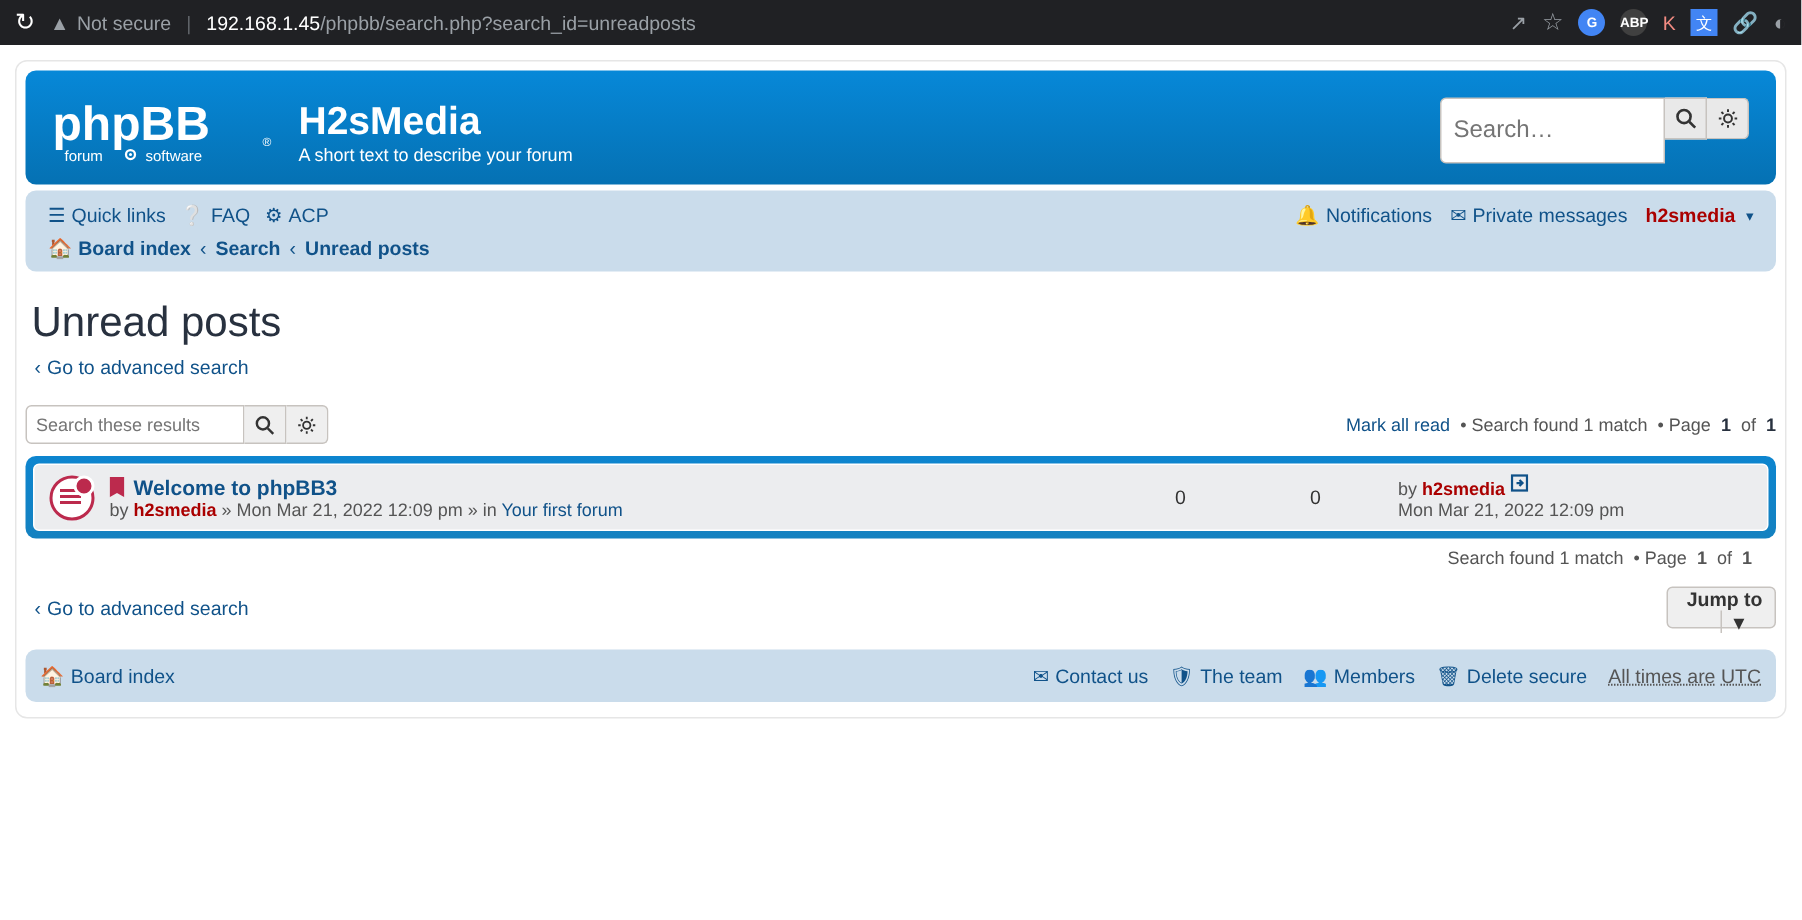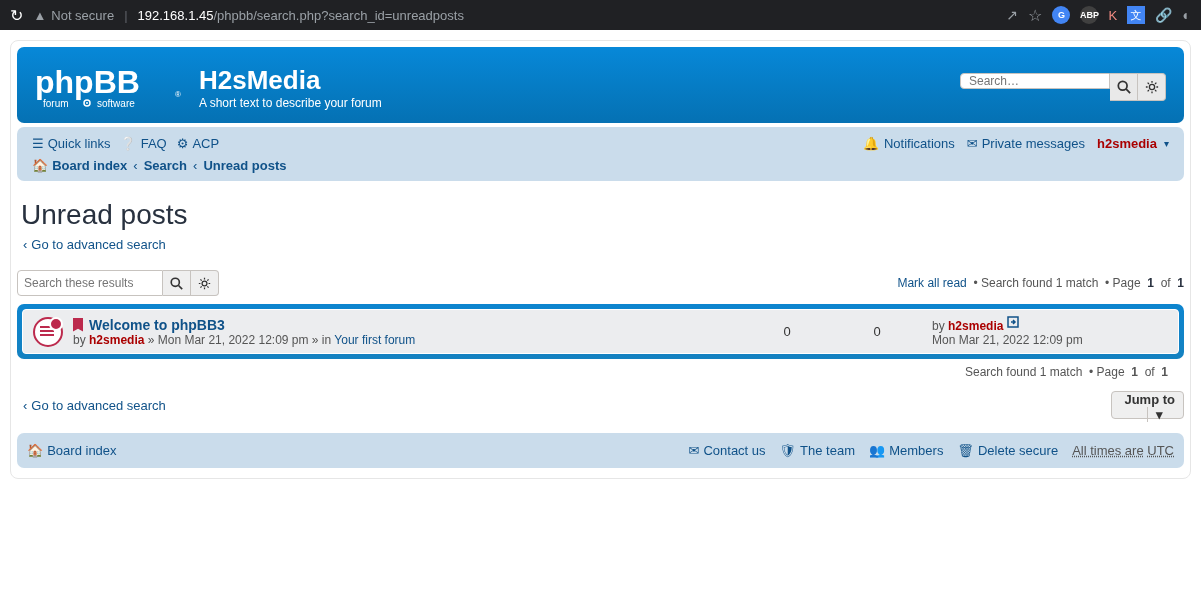--- a/index.html
+++ b/index.html
@@ -26,21 +26,21 @@
 .page-wrap { padding: 10px; }
 .main-wrap { border: 1px solid #e6e6e6; border-radius: 8px; background: #fff; padding: 6px; }
 
 
 .forum-header { background: linear-gradient(#0788d8, #0571b3); border-radius: 7px; padding: 14px 18px 10px 18px; display: flex; align-items: center; color: #fff; position: relative; }
 .logo { display:flex; align-items:center; gap:4px;}
 .logo-text { margin-left: 14px; }
 .logo-text h1 { font-family: "Trebuchet MS", Arial; font-size: 26px; font-weight: bold; color: #fff; }
 .logo-text p { font-size: 12px; color: #fff; }
 .search-wrap { margin-left: auto; display: flex; }
-.search-wrap input { width: 150px; height: 16px; border: 1px solid #c7c3bf; border-radius: 4px 0 0 4px; padding: 0 8px; font-size: 12px; outline:none;}
+.search-wrap input { width: 150px; height: 44px; border: 1px solid #c7c3bf; border-radius: 4px 0 0 4px; padding: 0 8px; font-size: 16px; outline:none;}
 .search-wrap .btn { width: 28px; height: 28px; background: #e9e9e9; border: 1px solid #c7c3bf; border-left: none; display: flex; align-items: center; justify-content: center; color: #333; cursor: pointer; }
 .search-wrap .btn.last { border-radius: 0 4px 4px 0; }
 
 
 .navbar { background: #cadceb; border-radius: 7px; margin-top: 4px; padding: 6px 10px; }
 .nav-row { display: flex; align-items: center; font-size: 13px; }
 .nav-row a, .nav-row span.lnk { color: #105289; text-decoration: none; display: inline-flex; align-items: center; gap: 4px; padding: 3px 5px; cursor: pointer; }
 .nav-row .right { margin-left: auto; display: flex; align-items: center; gap: 2px; }
 .username { color: #aa0000; font-weight: bold; }
 .caret { color:#105289; font-size:10px; margin-left:3px;}

